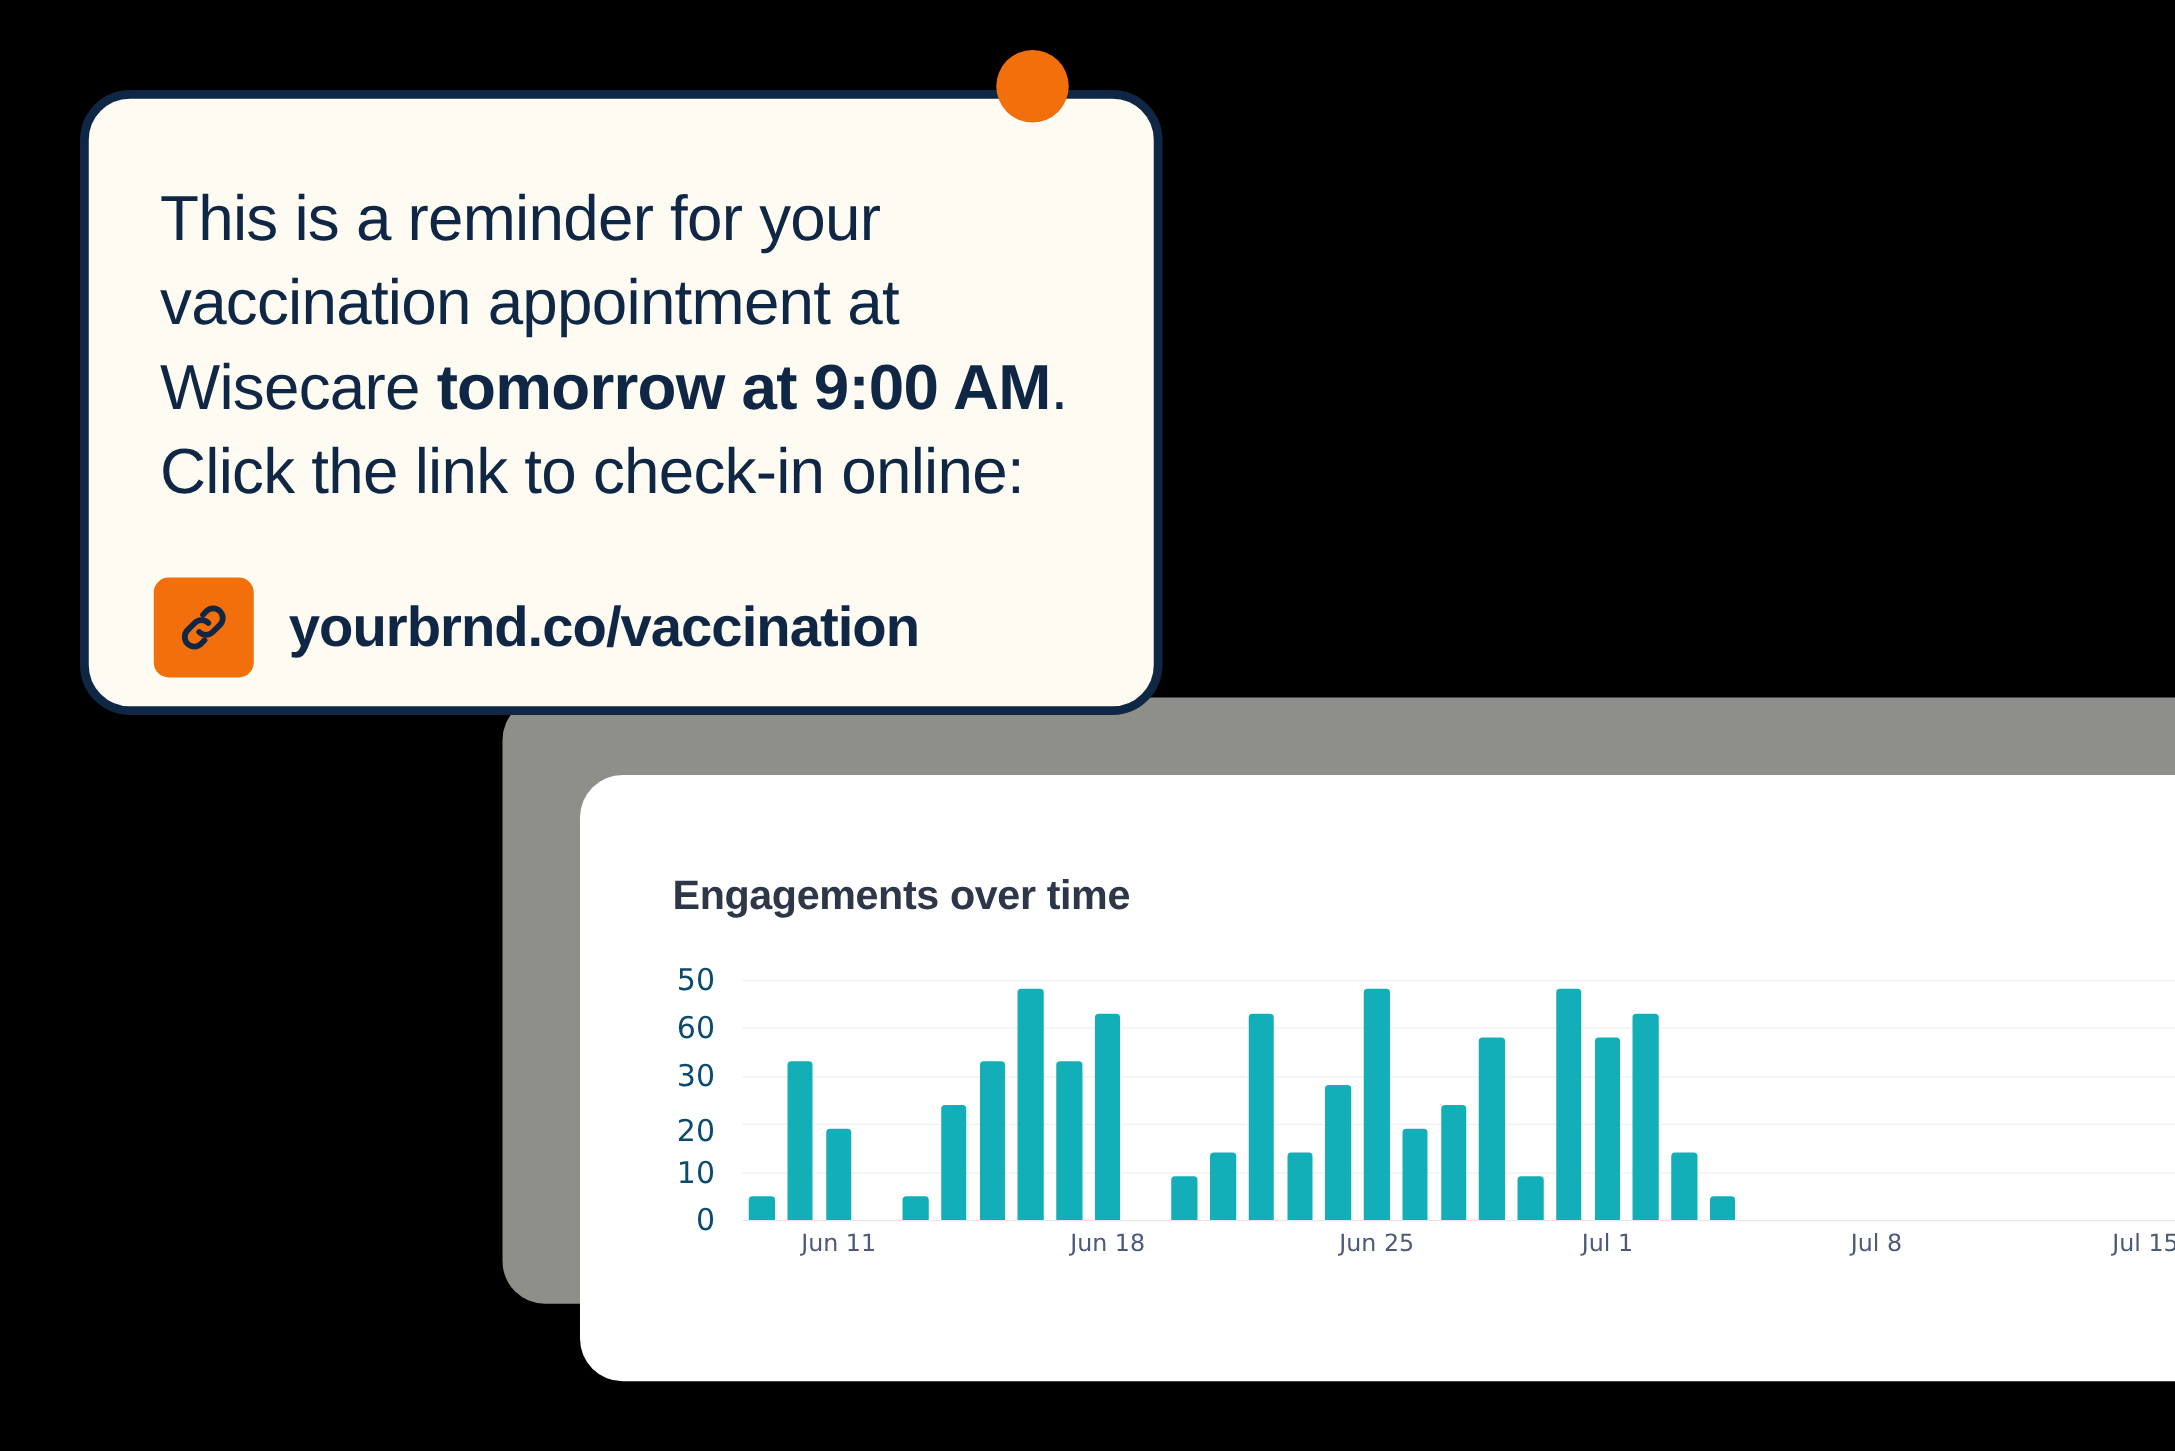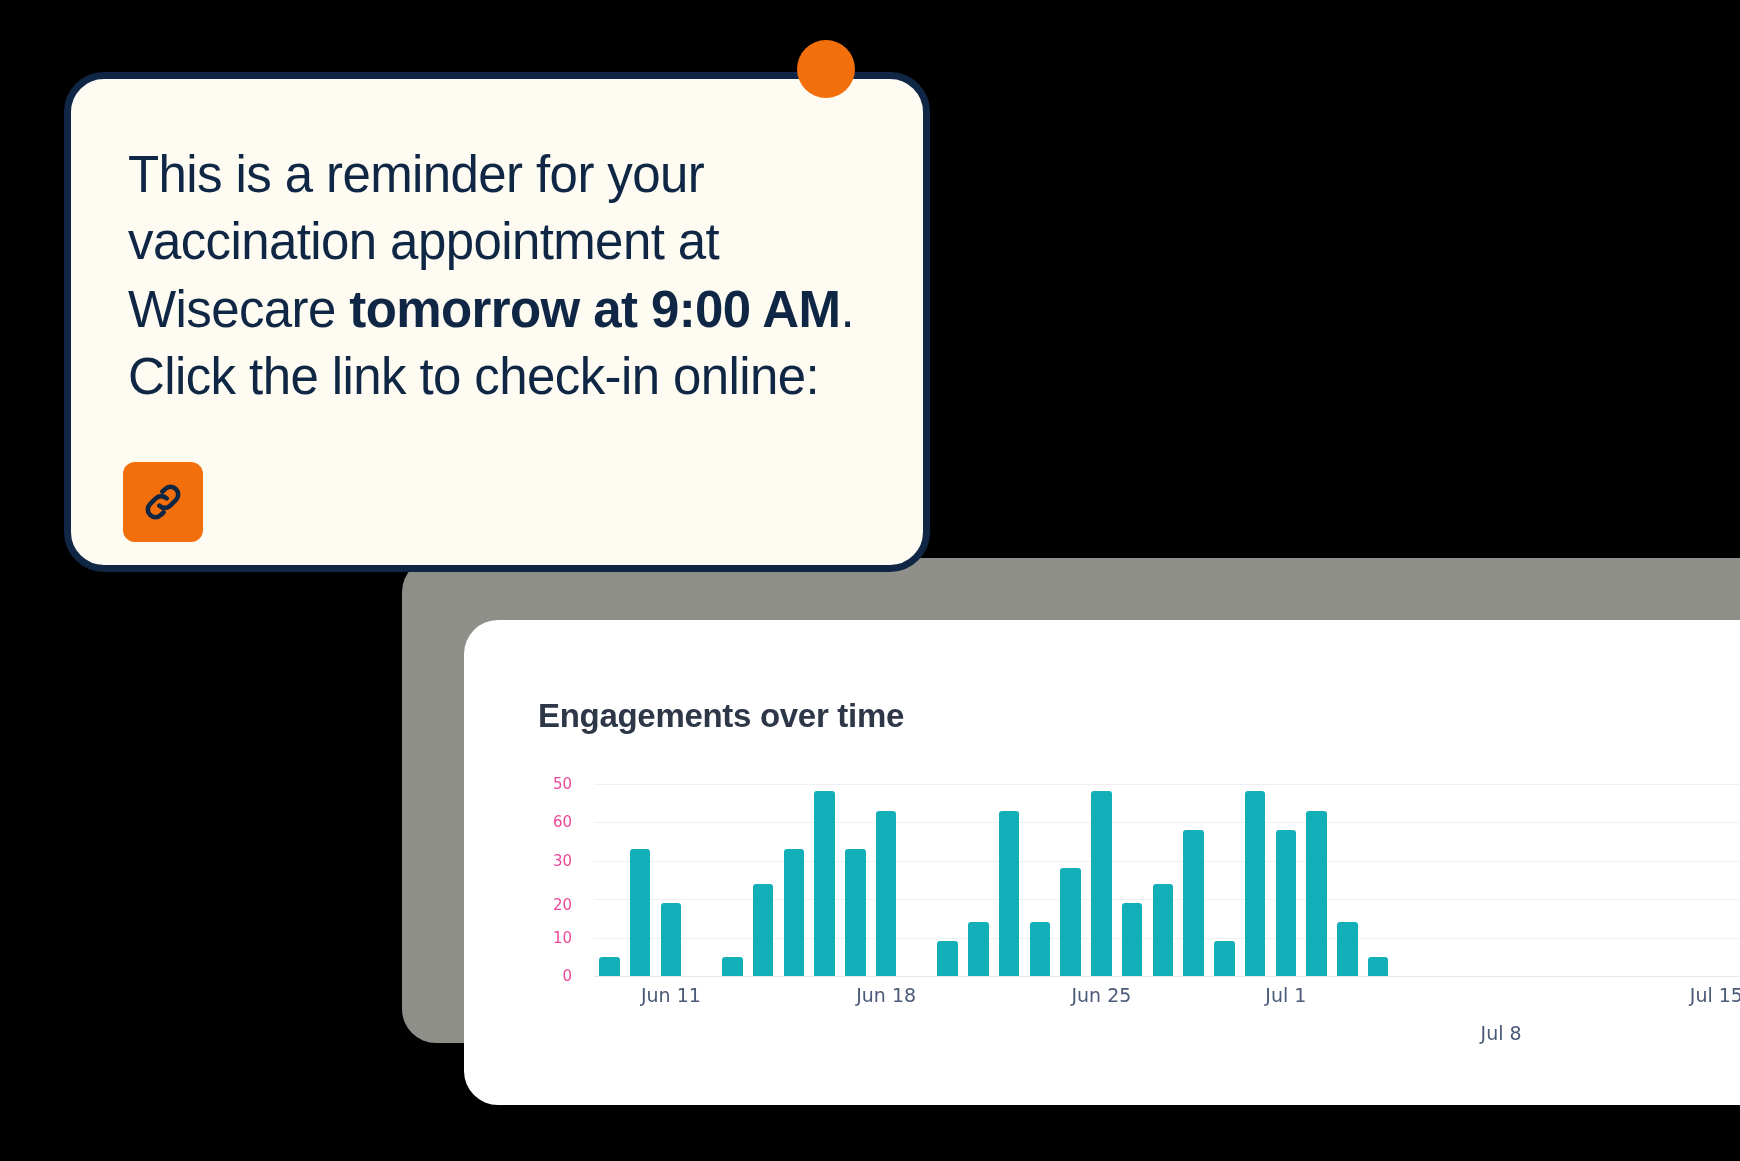--- a/index.html
+++ b/index.html
@@ -62,22 +62,22 @@
     position: absolute;
     left: 0;
     top: 0;
     width: 46px;
     height: 200px;
   }
   .y-tick {
     position: absolute;
     right: 12px;
     transform: translateY(-50%);
-    font-size: 15px;
-    color: #ec4899;
+    font-size: 24px;
+    color: #0c4a6e;
     font-family: "DejaVu Sans", sans-serif;
     white-space: nowrap;
   }
 
   #grid-area {
     position: absolute;
     left: 56px;
     right: 0;
     top: 0;
     height: 200px;
@@ -313,38 +313,39 @@
           <div class="bar-slot"></div>
           <div class="bar-slot"></div>
           <div class="bar-slot"></div>
           <div class="bar-slot"></div>
         </div>
       <div id="x-axis">
           <div class="x-tick" style="left: 6.25%;">Jun 11</div>
           <div class="x-tick" style="left: 23.75%;">Jun 18</div>
           <div class="x-tick" style="left: 41.25%;">Jun 25</div>
           <div class="x-tick" style="left: 56.25%;">Jul 1</div>
-          <div class="x-tick" style="left: 73.75%; margin-top: 38px;">Jul 8</div>
+          <div class="x-tick" style="left: 73.75%;">Jul 8</div>
           <div class="x-tick" style="left: 91.25%;">Jul 15</div>
         </div>
     </div>
 
   </div>
 </div>
 
 <div id="message-card">
 
   <div id="message-body">
     <span>This is a reminder for your vaccination appointment at Wisecare </span><b>tomorrow at 9:00 AM</b><span>. Click the link to check-in online:</span>
   </div>
 
   <div id="link-row">
     <div id="link-icon-box">
       <svg width="46" height="46" viewBox="0 0 24 24" fill="none" stroke="#0f2744" stroke-width="2.4" stroke-linecap="round" stroke-linejoin="round" aria-hidden="true">
         <path d="M10.1 13.9a4 4 0 0 0 5.66 0l3-3a4 4 0 0 0-5.66-5.66l-1.4 1.4"></path>
         <path d="M13.9 10.1a4 4 0 0 0-5.66 0l-3 3a4 4 0 0 0 5.66 5.66l1.4-1.4"></path>
       </svg>
     </div>
+    <div id="link-url">yourbrnd.co/vaccination</div>
   </div>
 
 </div>
 
 <div id="orange-dot"></div>
 
 </body></html>

